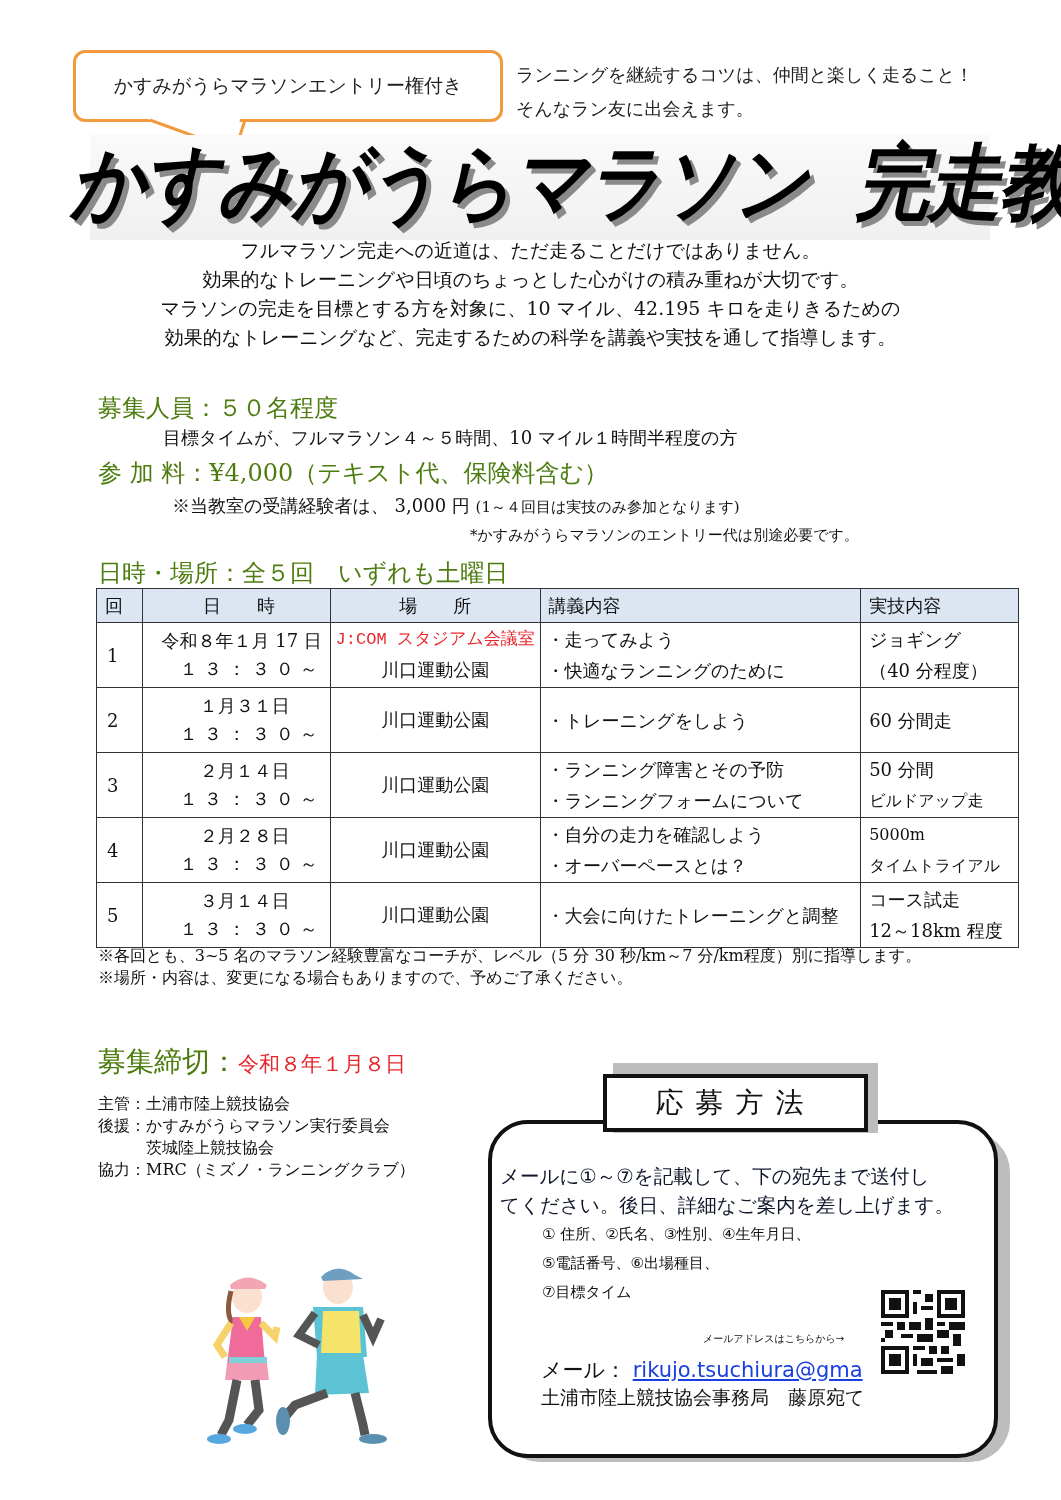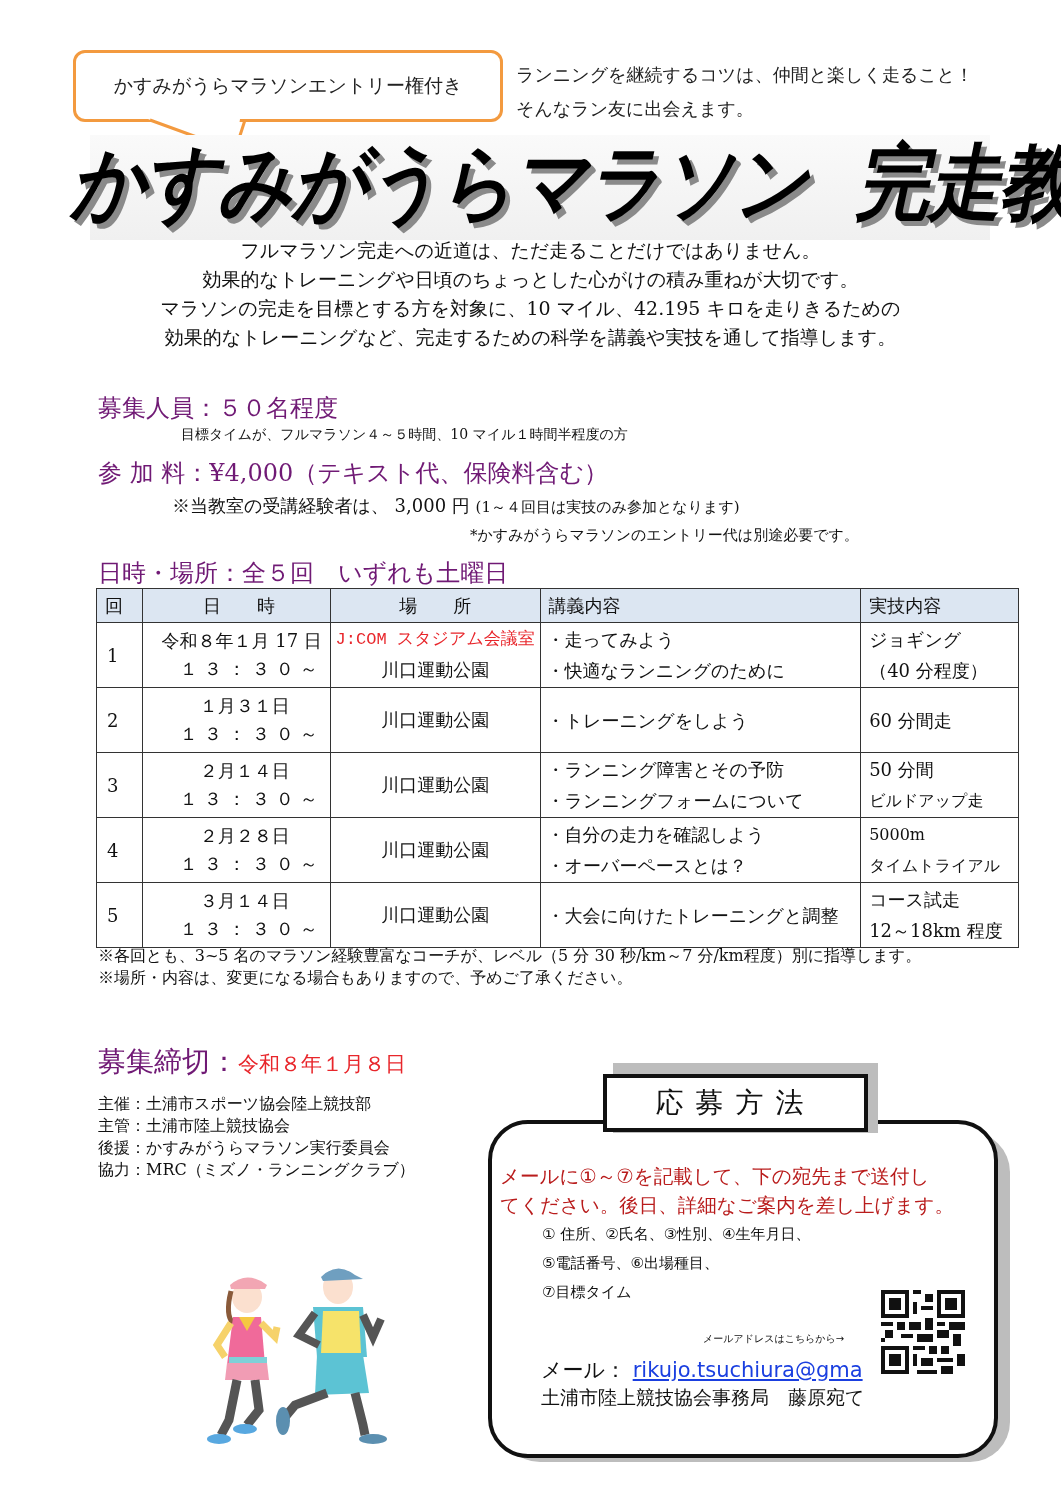--- a/index.html
+++ b/index.html
@@ -11,21 +11,21 @@
   .bubble { left: 73px; top: 50px; width: 430px; height: 72px; border: 3px solid #f39a3f; border-radius: 12px; background: #fff; }
   .bubble-text { position: absolute; left: 0; right: 0; top: 20px; text-align: center; font-family: "DejaVu Sans", sans-serif; font-size: 19px; color: #222; }
   .tagline { left: 516px; top: 58px; font-family: "DejaVu Sans", sans-serif; font-size: 18px; line-height: 34px; color: #222; }
 
   
   .title-band { left: 90px; top: 135px; width: 900px; height: 105px; background: linear-gradient(#fafafa, #f0f0f0); }
   .title { left: 88px; top: 128px; font-family: "DejaVu Sans", sans-serif; font-weight: bold; font-size: 74px; letter-spacing: -2px; color: #000; transform: skewX(-12deg) scaleY(1.12); transform-origin: left top; text-shadow: 6px 5px 0 #8a8a8a; white-space: pre; }
 
   .intro { left: 0; width: 1061px; top: 236px; text-align: center; font-size: 19px; line-height: 29px; }
 
-  .red-heading { color: #701a75; font-size: 24px; }
+  .red-heading { color: #4d7c0f; font-size: 24px; }
   .red-small { color: #e8262b; font-size: 21px; }
   .line { white-space: nowrap; }
 
   
   table.sched { position: absolute; left: 96px; top: 588px; width: 923px; border-collapse: collapse; font-size: 18px; }
   table.sched th, table.sched td { border: 1.5px solid #333; vertical-align: middle; }
   table.sched th { background: #dce6f2; font-weight: normal; height: 34px; text-align: left; padding-left: 8px; }
   table.sched td { height: 65px; }
   .num { width: 34px; padding-left: 10px; }
   .dt { position: relative; }
@@ -39,21 +39,21 @@
 
   .notes { left: 98px; top: 945px; width: 880px; font-size: 16px; line-height: 22px; }
 
   .org { left: 98px; top: 1093px; font-size: 16px; line-height: 22px; }
 
   
   .apply-shadow { left: 500px; top: 1132px; width: 510px; height: 330px; background: #bdbdbd; border-radius: 40px; }
   .apply-box { left: 488px; top: 1120px; width: 510px; height: 338px; background: #fff; border: 4px solid #111; border-radius: 40px; }
   .apply-tab-shadow { left: 613px; top: 1063px; width: 265px; height: 70px; background: #bdbdbd; }
   .apply-tab { left: 603px; top: 1074px; width: 265px; height: 58px; background: #fff; border: 4px solid #111; text-align: center; font-size: 28px; line-height: 50px; letter-spacing: 12px; font-family: "DejaVu Sans", sans-serif; }
-  .apply-text { left: 500px; top: 1162px; font-family: "DejaVu Sans", sans-serif; font-size: 19.5px; line-height: 29px; color: #b91c1c; }
+  .apply-text { left: 500px; top: 1162px; font-family: "DejaVu Sans", sans-serif; font-size: 19.5px; line-height: 29px; color: #0f172a; }
   .apply-items { left: 542px; top: 1220px; font-family: "DejaVu Sans", sans-serif; font-size: 15px; line-height: 29px; }
   .mail-hint { left: 703px; top: 1332px; font-family: "DejaVu Sans", sans-serif; font-size: 10px; }
   .mail-line { left: 541px; top: 1356px; font-family: "DejaVu Sans", sans-serif; font-size: 21px; }
   .mail-link { color: #1a3fe0; text-decoration: underline; }
   .office { left: 541px; top: 1385px; font-family: "DejaVu Sans", sans-serif; font-size: 19px; text-align: center; }
   .qr { left: 881px; top: 1290px; width: 84px; height: 84px; }
 
   .runners { left: 195px; top: 1245px; width: 195px; height: 210px; }
 </style>
 </head>
@@ -75,21 +75,21 @@
 <div class="abs title">かすみがうらマラソン  完走教室</div>
 
 <div class="abs intro">
   <div>フルマラソン完走への近道は、ただ走ることだけではありません。</div>
   <div>効果的なトレーニングや日頃のちょっとした心がけの積み重ねが大切です。</div>
   <div>マラソンの完走を目標とする方を対象に、10 マイル、42.195 キロを走りきるための</div>
   <div>効果的なトレーニングなど、完走するための科学を講義や実技を通して指導します。</div>
 </div>
 
 <div class="abs red-heading line" style="left:98px;top:392px">募集人員：５０名程度</div>
-<div class="abs line" style="left:181px;top:426px;font-size:14px">目標タイムが、フルマラソン４～５時間、10 マイル１時間半程度の方</div>
+<div class="abs line" style="left:163px;top:426px;font-size:18px">目標タイムが、フルマラソン４～５時間、10 マイル１時間半程度の方</div>
 
 <div class="abs red-heading line" style="left:98px;top:457px">参 加 料：¥4,000（テキスト代、保険料含む）</div>
 <div class="abs line" style="left:172px;top:494px;font-size:18px">
   <span>※当教室の受講経験者は、 3,000 円</span>
   <span style="font-size:15px">(1～４回目は実技のみ参加となります)</span>
 </div>
 <div class="abs line" style="left:470px;top:526px;font-size:15px">*かすみがうらマラソンのエントリー代は別途必要です。</div>
 
 <div class="abs red-heading line" style="left:98px;top:557px">日時・場所：全５回　いずれも土曜日</div>
 
@@ -205,23 +205,23 @@
 <div class="abs notes">
   <div>※各回とも、3~5 名のマラソン経験豊富なコーチが、レベル（5 分 30 秒/km～7 分/km程度）別に指導します。</div>
   <div>※場所・内容は、変更になる場合もありますので、予めご了承ください。</div>
 </div>
 
 <div class="abs line" style="left:98px;top:1043px">
   <span class="red-heading" style="font-size:28px">募集締切：</span><span class="red-small">令和８年１月８日</span>
 </div>
 
 <div class="abs org">
-  <div>主催：土浦市スポーツ協会陸上競技部</div>
   <div>主管：土浦市陸上競技協会</div>
   <div>後援：かすみがうらマラソン実行委員会</div>
+  <div style="white-space:pre">　　　茨城陸上競技協会</div>
   <div>協力：MRC（ミズノ・ランニングクラブ）</div>
 </div>
 
 <svg class="abs runners" viewBox="0 0 195 210">
 
   <ellipse cx="52" cy="52" rx="15" ry="16" fill="#fbe0cf"></ellipse>
   <path d="M35 40 Q52 25 72 40 L70 44 L36 44 Z" fill="#f2a6b3"></path>
   <path d="M36 46 Q30 70 38 78" stroke="#8a5a3a" stroke-width="5" fill="none"></path>
   <path d="M38 72 L66 72 L70 120 L32 120 Z" fill="#f06a9a"></path>
   <path d="M44 72 L52 86 L60 72" fill="#f5c842"></path>

